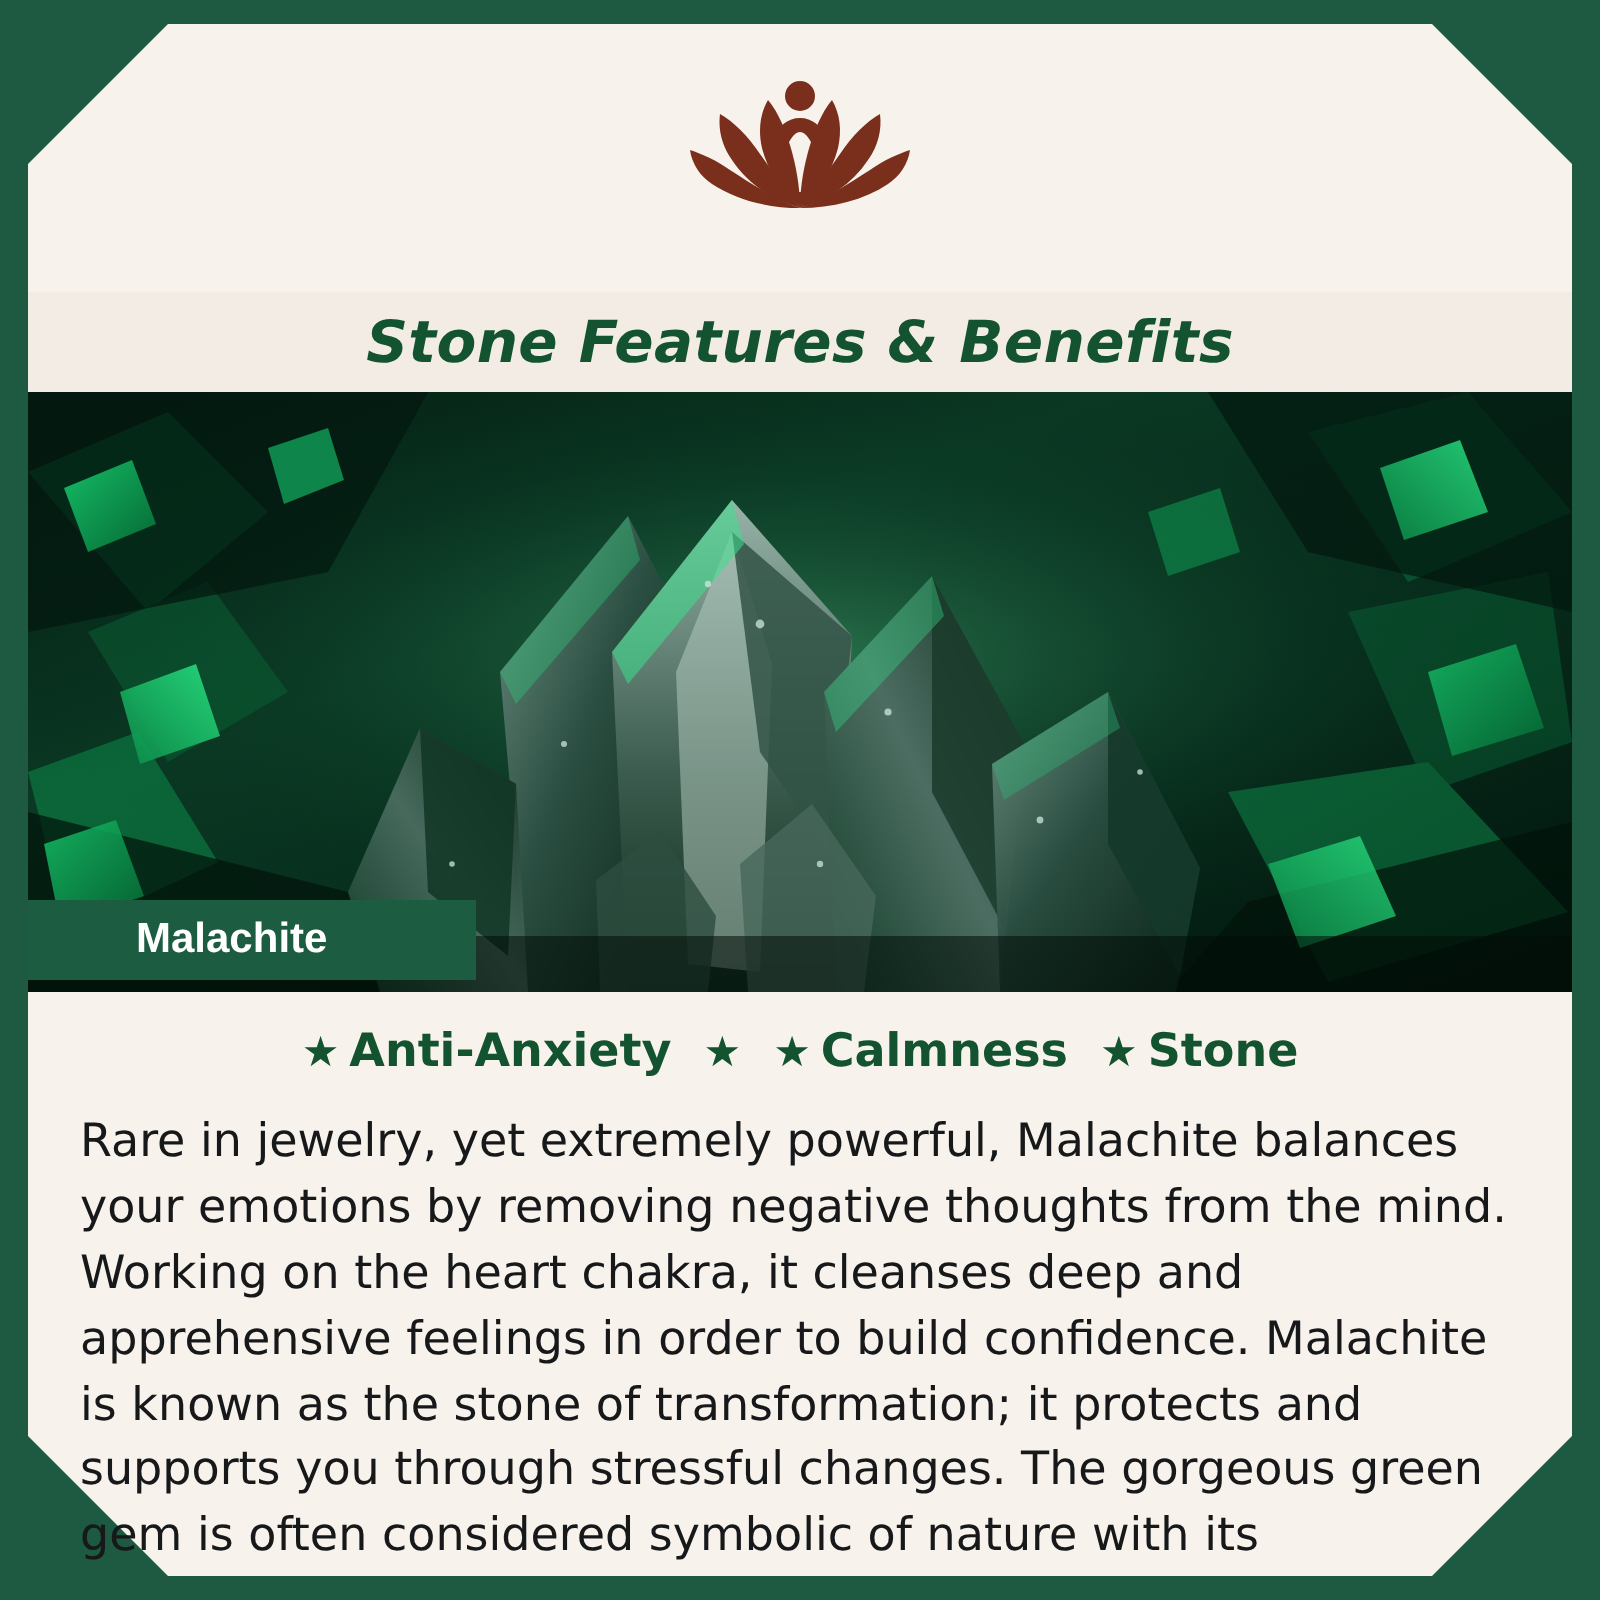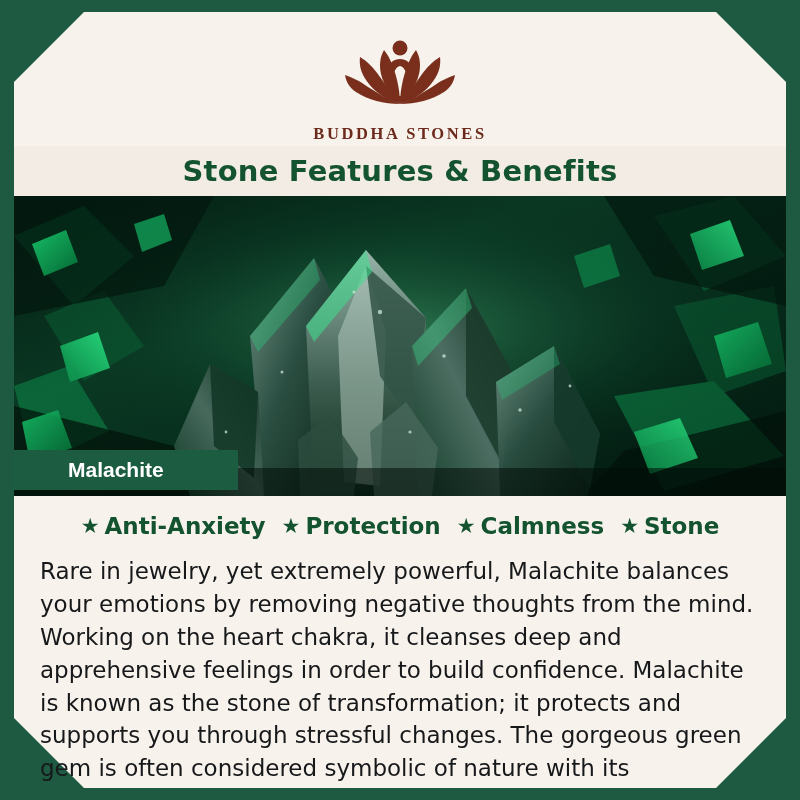--- a/index.html
+++ b/index.html
@@ -86,20 +86,21 @@
 
   
   .title-band {
     position: relative;
     height: 50px;
     background: #f2ece4;
     display: flex;
     align-items: center;
     justify-content: center;
     z-index: 6;
+    font-style: italic;
   }
   .title-band::before {
     content: "";
     position: absolute;
     left: 24px;
     right: 24px;
     top: 0;
     height: 1px;
     background: transparent;
   }
@@ -199,21 +200,20 @@
             <path d="M80 74 C89 66 96 56 99 44 C101 35 100 27 96 20 C91 26 87 35 84 46 C81 57 80 67 80 74 Z"></path>
 
             <circle cx="80" cy="18" r="7.5"></circle>
 
             <path d="M80 29 C86 29 91 33 93 39 C95 45 95 52 93 58 L87 58 C88 52 88 46 86 42 C84 38 82 36 80 36 C78 36 76 38 74 42 C72 46 72 52 73 58 L67 58 C65 52 65 45 67 39 C69 33 74 29 80 29 Z"></path>
 
             <path d="M62 60 C68 64 74 66 80 66 C86 66 92 64 98 60 C95 68 88 72 80 72 C72 72 65 68 62 60 Z"></path>
           </g>
         </svg>
       </span>
-      <div class="brand">BUDDHA STONES</div>
     </div>
 
     <div class="title-band">
       <div class="title-text">Stone Features &amp; Benefits</div>
     </div>
 
     <div class="hero">
       <span class="hero-art">
         <svg width="772" height="300" viewBox="0 0 772 300" preserveAspectRatio="none" xmlns="http://www.w3.org/2000/svg">
           <defs>
@@ -332,21 +332,20 @@
       <div class="hero-caption">Malachite</div>
     </div>
 
     <div class="benefits">
       <div class="benefit">
         <span class="star">★</span>
         <span>Anti-Anxiety</span>
       </div>
       <div class="benefit">
         <span class="star">★</span>
-        <span>Protection</span>
       </div>
       <div class="benefit">
         <span class="star">★</span>
         <span>Calmness</span>
       </div>
       <div class="benefit">
         <span class="star">★</span>
         <span>Stone</span>
       </div>
     </div>

